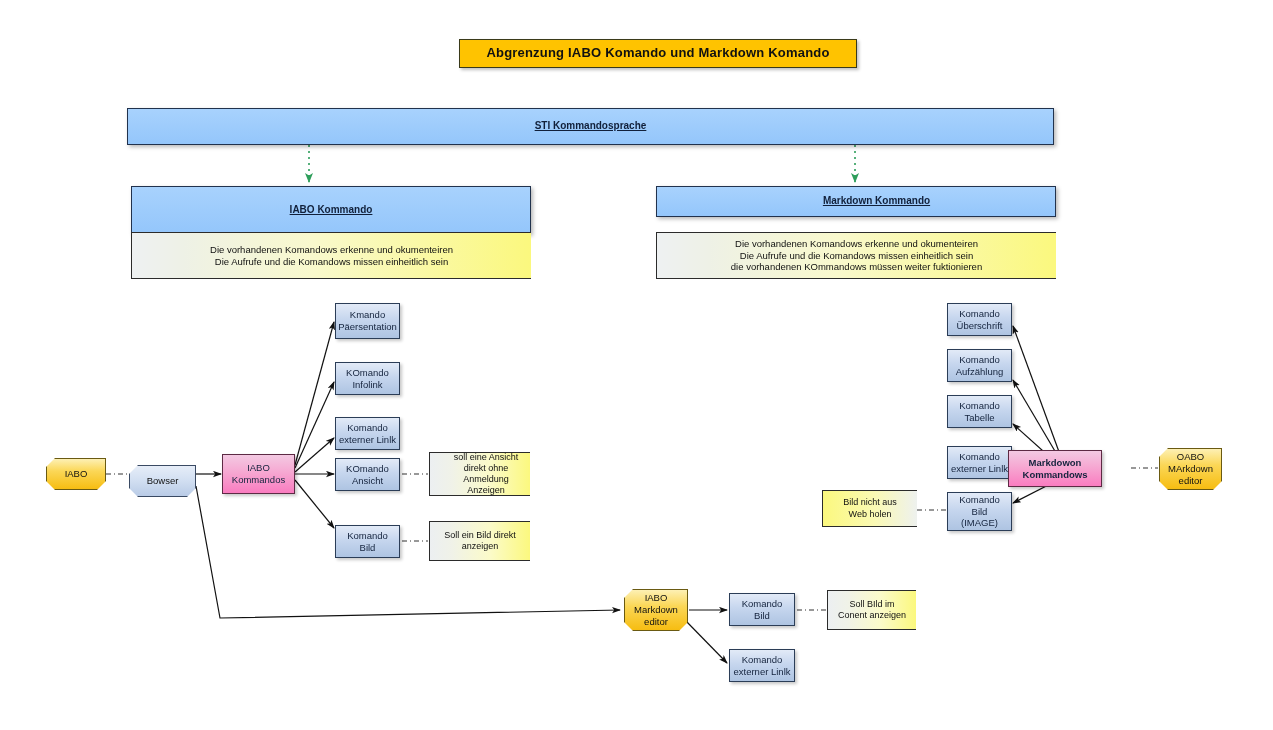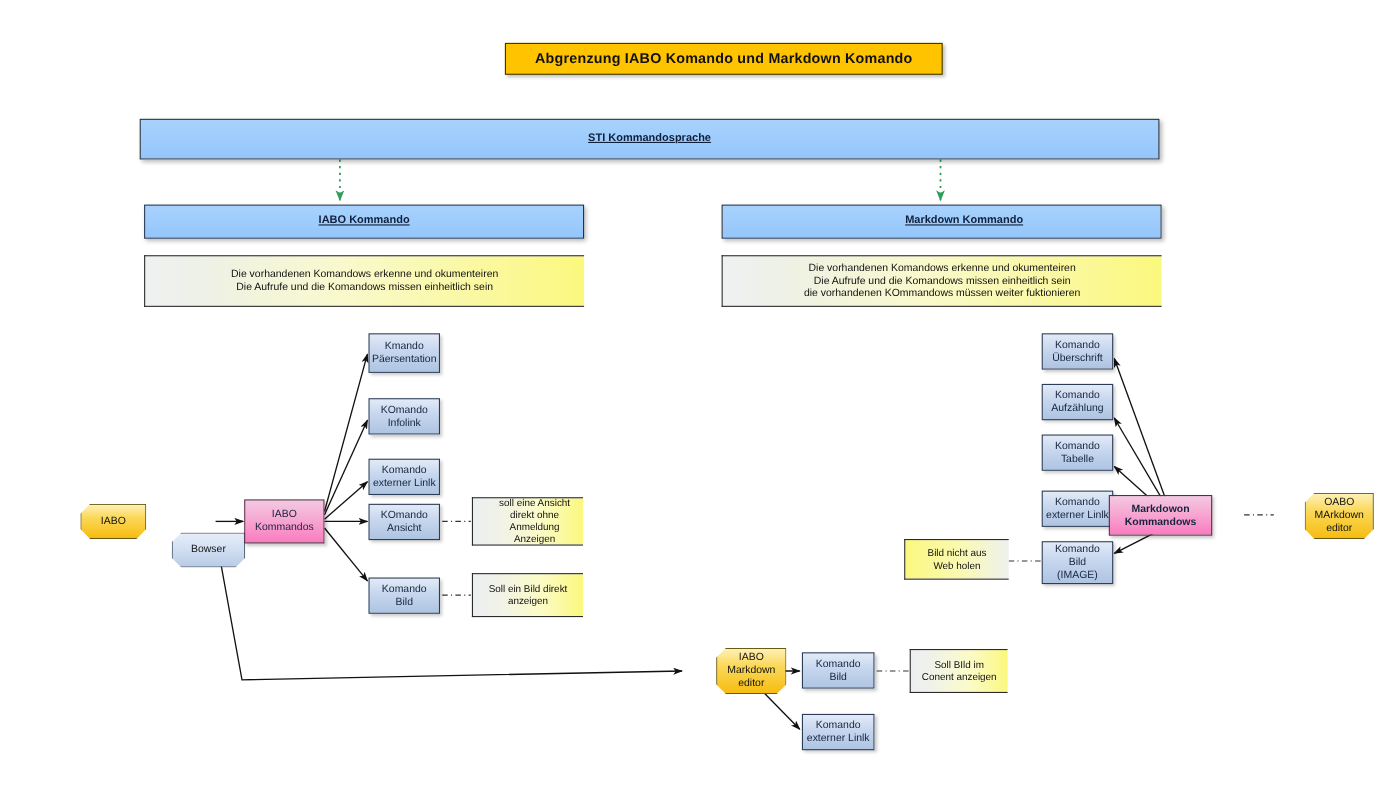--- a/index.html
+++ b/index.html
@@ -93,21 +93,20 @@
     box-shadow: 2px 2px 3px rgba(0,0,0,0.22);
   }
 
   
   .bevel {
     border: 1px solid #5a5020;
     font-size: 9.5px;
     color: #111111;
     clip-path: polygon(9px 0, 100% 0, 100% calc(100% - 9px), calc(100% - 9px) 100%, 9px 100%, 0 calc(100% - 9px), 0 9px);
     box-shadow: 2px 2px 3px rgba(0,0,0,0.22);
-    margin-left: 27px;
   }
   .bevel.gold {
     background: linear-gradient(180deg, #fdf0b4 0%, #fbd757 40%, #f6bd12 100%);
     border-color: #6a5a12;
   }
   .bevel.pale {
     background: linear-gradient(180deg, #e6edf8 0%, #d3e0f2 45%, #b9cbe6 100%);
     border-color: #3a4a63;
   }
 
@@ -190,21 +189,21 @@
 </svg>
 
 <div class="node title-banner" style="left:459px; top:39px; width:398px; height:29px;">
   <span>Abgrenzung IABO Komando und Markdown Komando</span>
 </div>
 
 <div class="node bar" style="left:127px; top:108px; width:927px; height:37px;">
   <span>STI Kommandosprache</span>
 </div>
 
-<div class="node bar" style="left:131px; top:186px; width:400px; height:31px;text-align:right;">
+<div class="node bar" style="left:131px; top:186px; width:400px; height:48px;text-align:right;">
   <span>IABO Kommando</span>
 </div>
 
 <div class="node bar" style="left:656px; top:186px; width:400px; height:31px;padding-left:41px;">
   <span>Markdown Kommando</span>
 </div>
 
 <div class="node note wide-note" style="left:131px; top:232px; width:400px; height:47px;">
   <span>Die vorhandenen Komandows erkenne und okumenteiren
 Die Aufrufe und die Komandows missen einheitlich sein</span>
@@ -215,21 +214,21 @@
 Die Aufrufe und die Komandows missen einheitlich sein
 die vorhandenen KOmmandows müssen weiter fuktionieren</span>
 </div>
 
 <div class="bevel-wrap" style="left:46px; top:458px; width:60px; height:32px;">
   <div class="bevel gold">
     <span>IABO</span>
   </div>
 </div>
 
-<div class="bevel-wrap" style="left:129px; top:484px; width:67px; height:32px;">
+<div class="bevel-wrap" style="left:129px; top:465px; width:67px; height:32px;">
   <div class="bevel pale">
     <span>Bowser</span>
   </div>
 </div>
 
 <div class="node hub" style="left:222px; top:454px; width:73px; height:40px;">
   <span>IABO
 Kommandos</span>
 </div>
 

